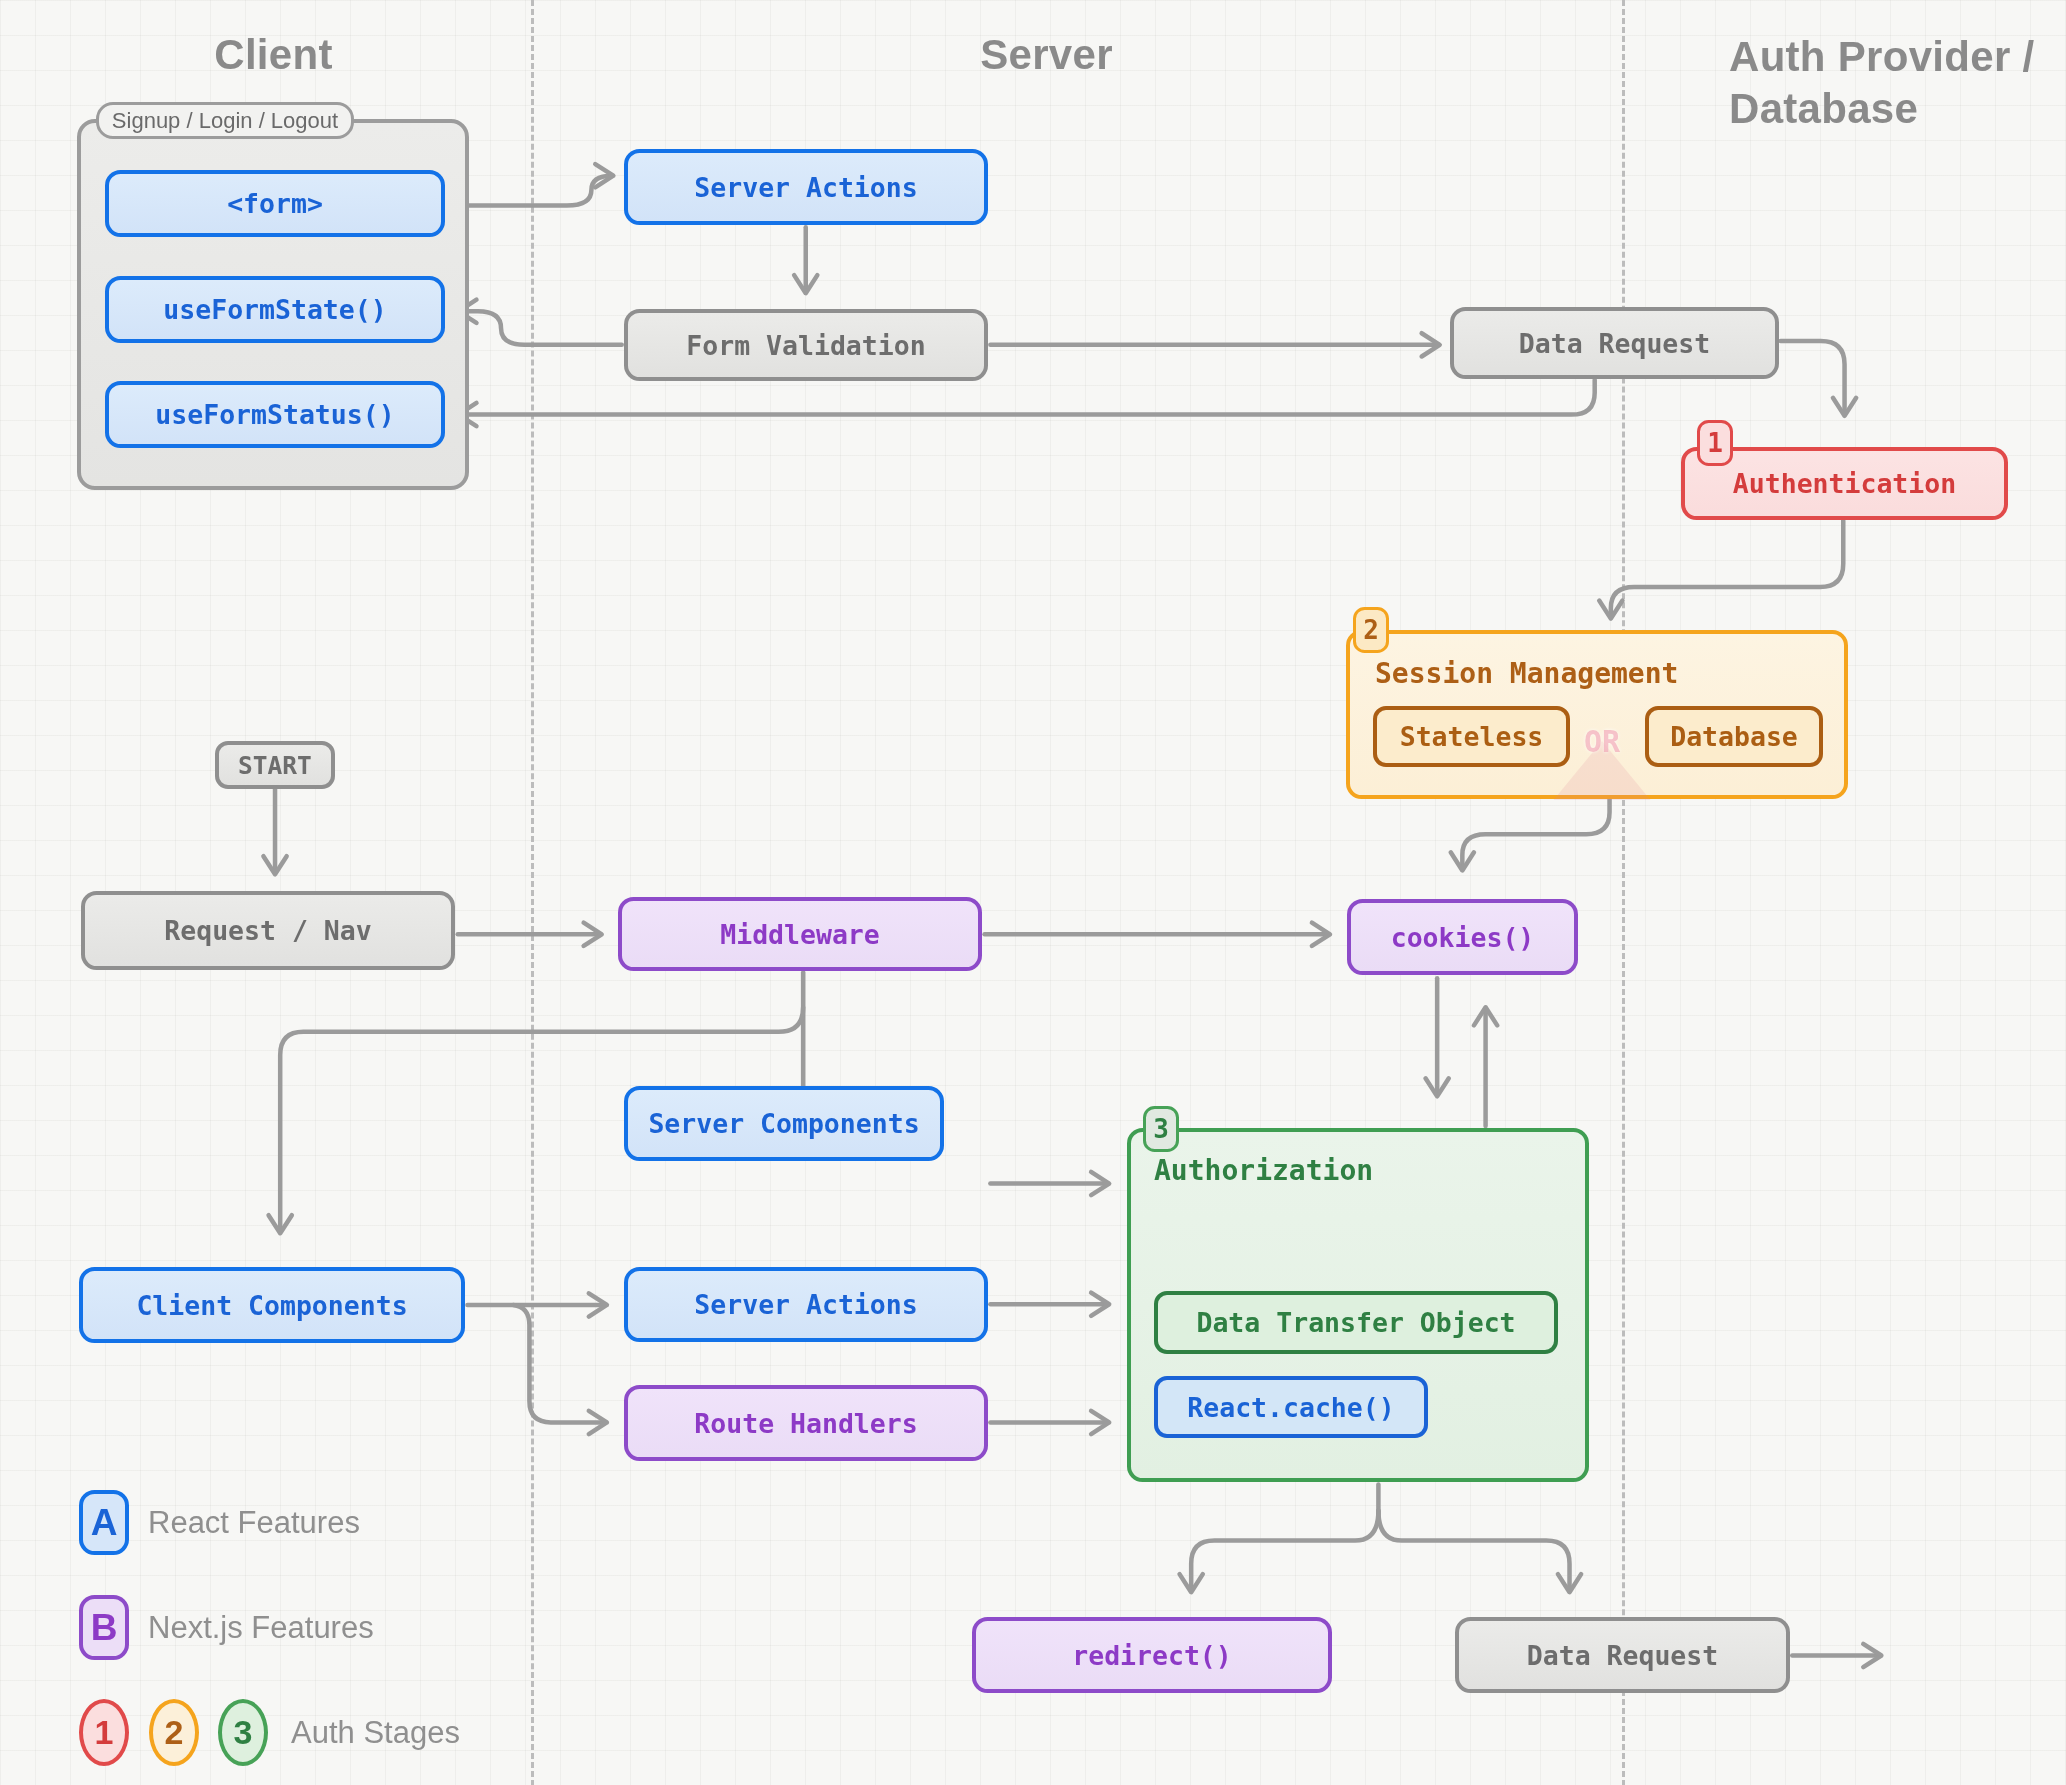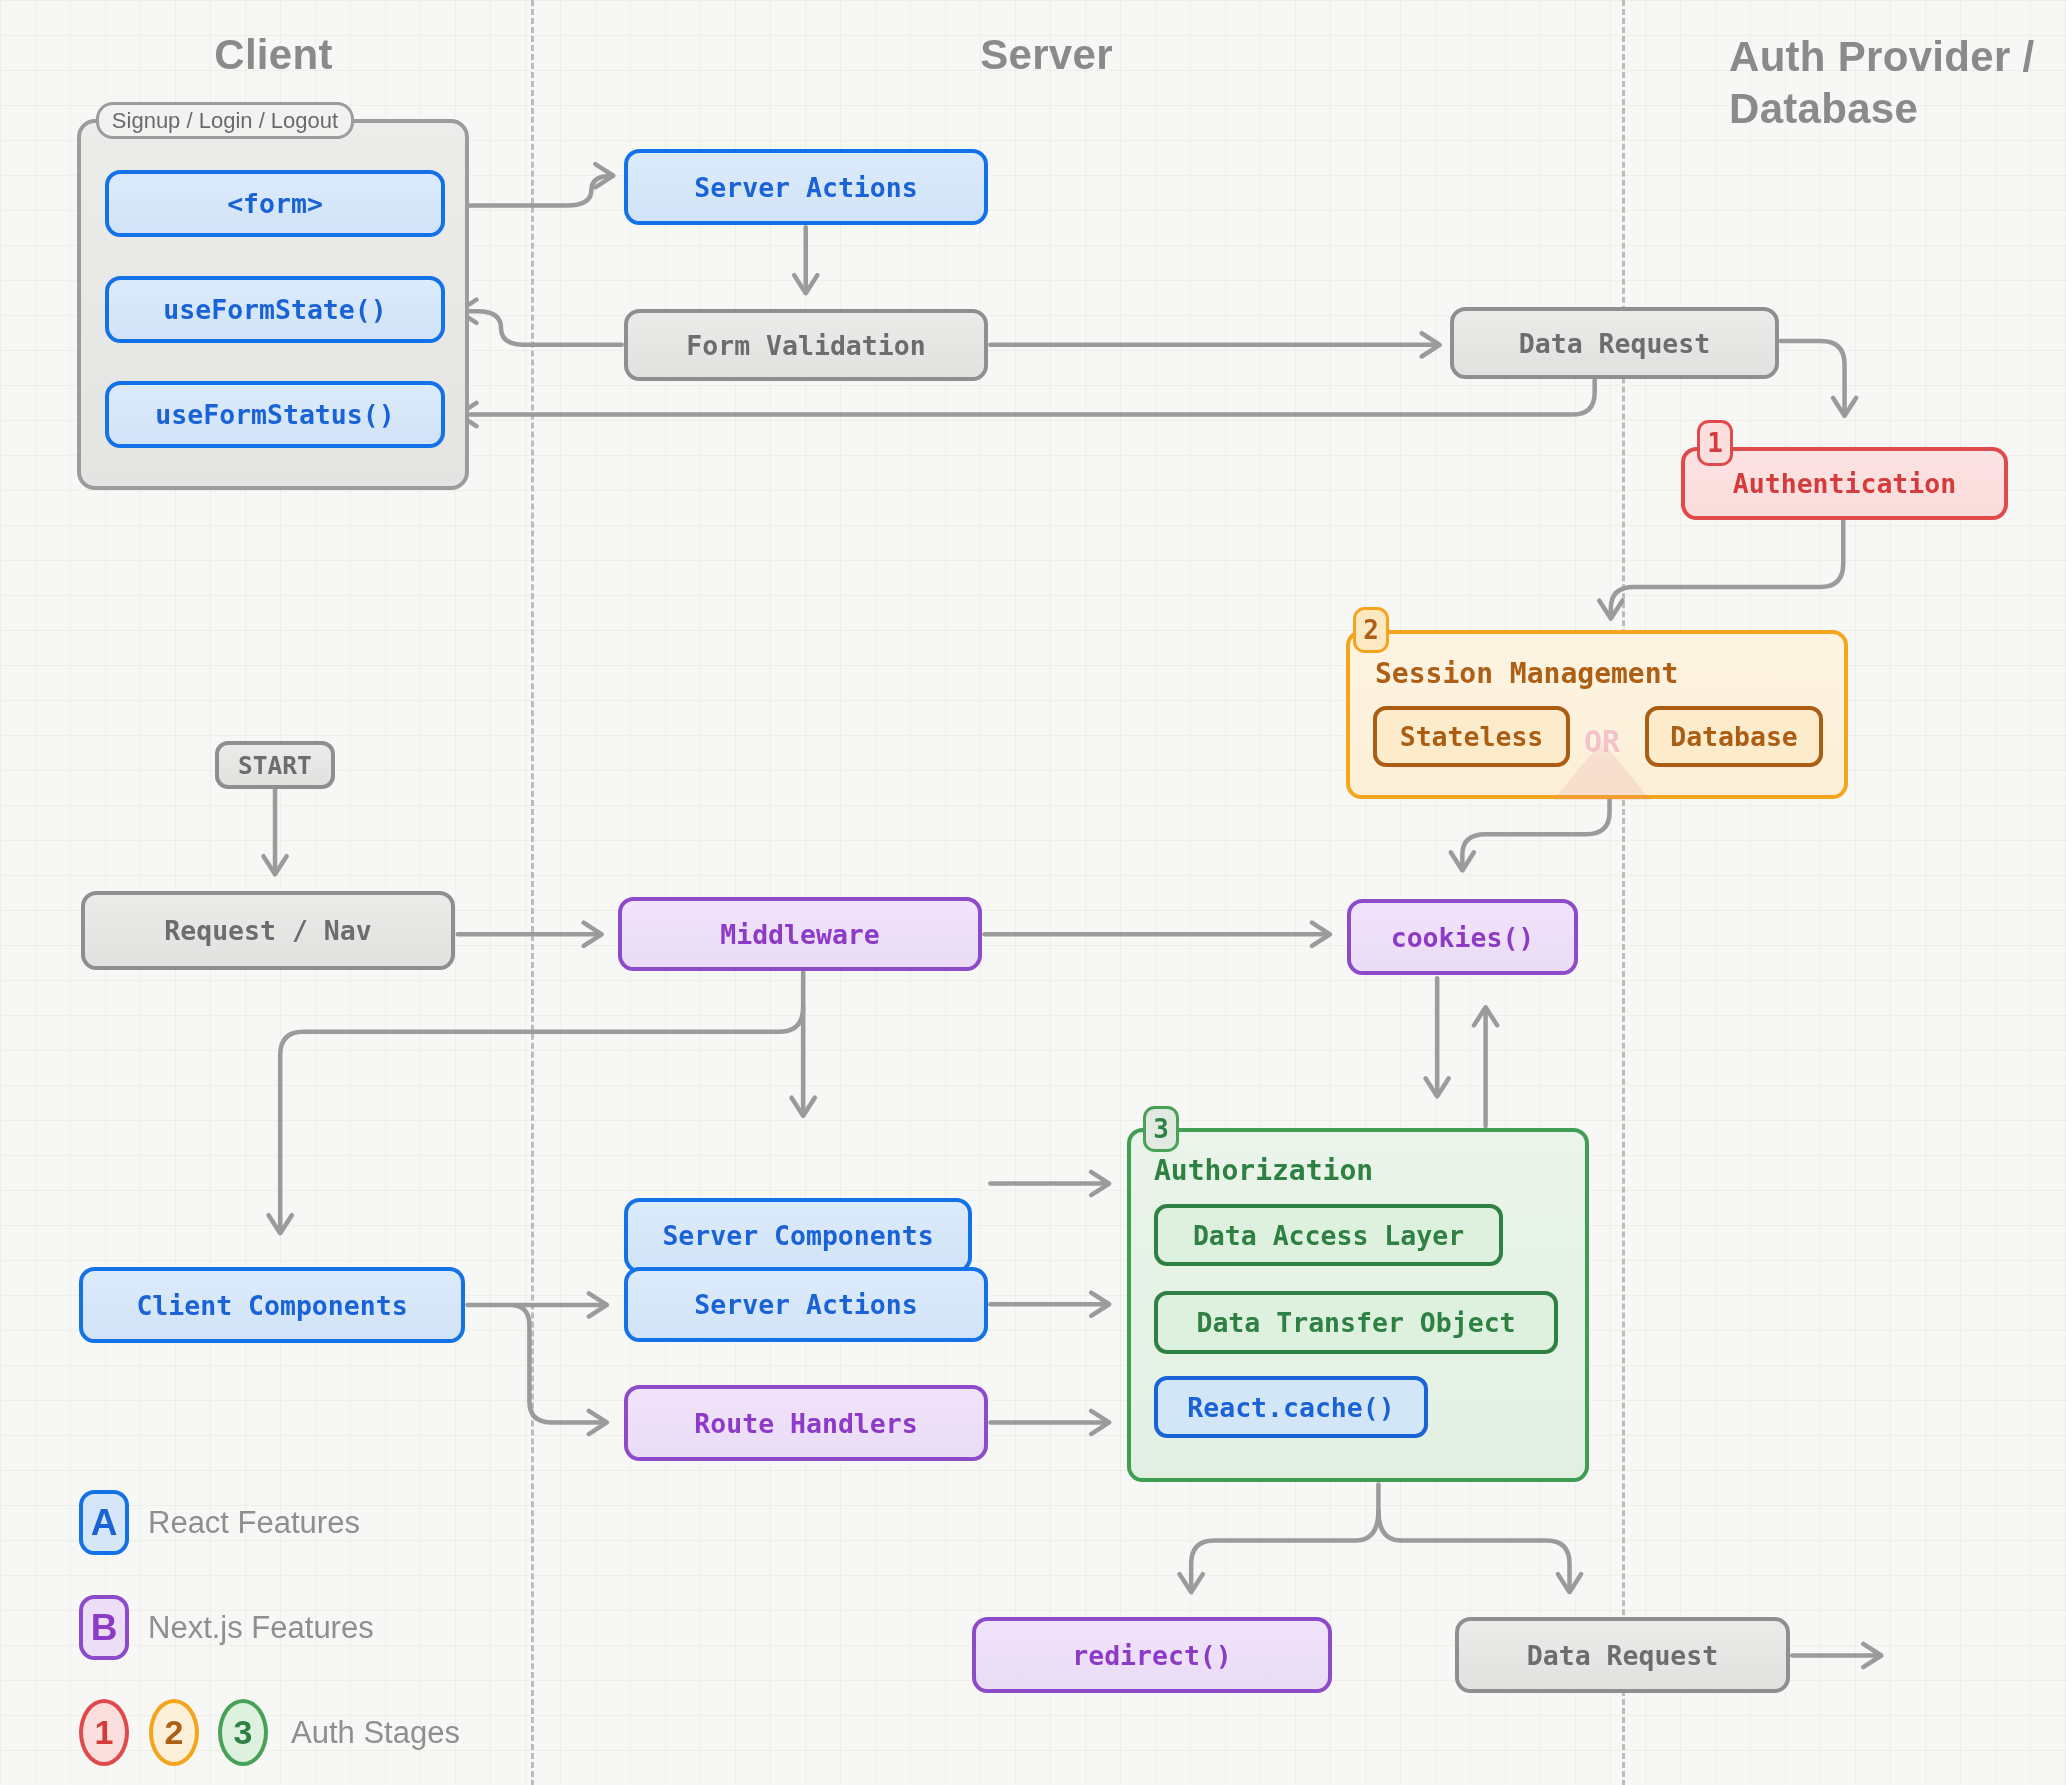--- a/index.html
+++ b/index.html
@@ -131,29 +131,28 @@
   <div class="badge b-amber" style="left:1353px;top:607px;width:36px;height:46px;">2</div>
   <div class="gtitle" style="left:1375px;top:657px;color:#ad5f16;z-index:6;">Session Management</div>
   <div class="sub amber-sub" style="left:1373px;top:706px;width:197px;height:61px;">Stateless</div>
   <div class="sub amber-sub" style="left:1645px;top:706px;width:178px;height:61px;">Database</div>
 
   <div class="node gray" style="left:215px;top:741px;width:120px;height:48px;font-size:24.5px;border-radius:13px;">START</div>
   <div class="node purple" style="left:618px;top:897px;width:364px;height:74px;">Middleware</div>
   <div class="node gray" style="left:81px;top:891px;width:374px;height:79px;">Request / Nav</div>
   <div class="node purple" style="left:1347px;top:899px;width:231px;height:76px;">cookies()</div>
 
-  <div class="node blue" style="left:624px;top:1198px;width:348px;height:75px;">Server Components</div>
+  <div class="node blue" style="left:624px;top:1086px;width:320px;height:75px;">Server Components</div>
   <div class="node blue" style="left:79px;top:1267px;width:386px;height:76px;">Client Components</div>
   <div class="node blue" style="left:624px;top:1267px;width:364px;height:75px;">Server Actions</div>
   <div class="node purple" style="left:624px;top:1385px;width:364px;height:76px;">Route Handlers</div>
 
   <div class="node green group-node" style="left:1127px;top:1128px;width:462px;height:354px;"></div>
   <div class="badge b-green" style="left:1143px;top:1106px;width:36px;height:46px;">3</div>
   <div class="gtitle" style="left:1154px;top:1154px;color:#2f8043;">Authorization</div>
-  <div class="sub green-sub" style="left:1154px;top:1204px;width:349px;height:62px;">Data Access Layer</div>
   <div class="sub green-sub" style="left:1154px;top:1291px;width:404px;height:63px;">Data Transfer Object</div>
   <div class="sub blue-sub" style="left:1154px;top:1376px;width:274px;height:62px;">React.cache()</div>
 
   <div class="node purple" style="left:972px;top:1617px;width:360px;height:76px;">redirect()</div>
   <div class="node gray" style="left:1455px;top:1617px;width:335px;height:76px;">Data Request</div>
 
   <div class="lg-badge" style="left:79px;top:1490px;width:50px;height:65px;border-color:#1372e8;background:#d6e6f9;color:#1a63d6;">A</div>
   <div class="lg-label" style="left:148px;top:1490px;height:65px;">React Features</div>
   <div class="lg-badge" style="left:79px;top:1595px;width:50px;height:65px;border-color:#8d4bc9;background:#ecdef7;color:#8d3ac6;">B</div>
   <div class="lg-label" style="left:148px;top:1595px;height:65px;">Next.js Features</div>

